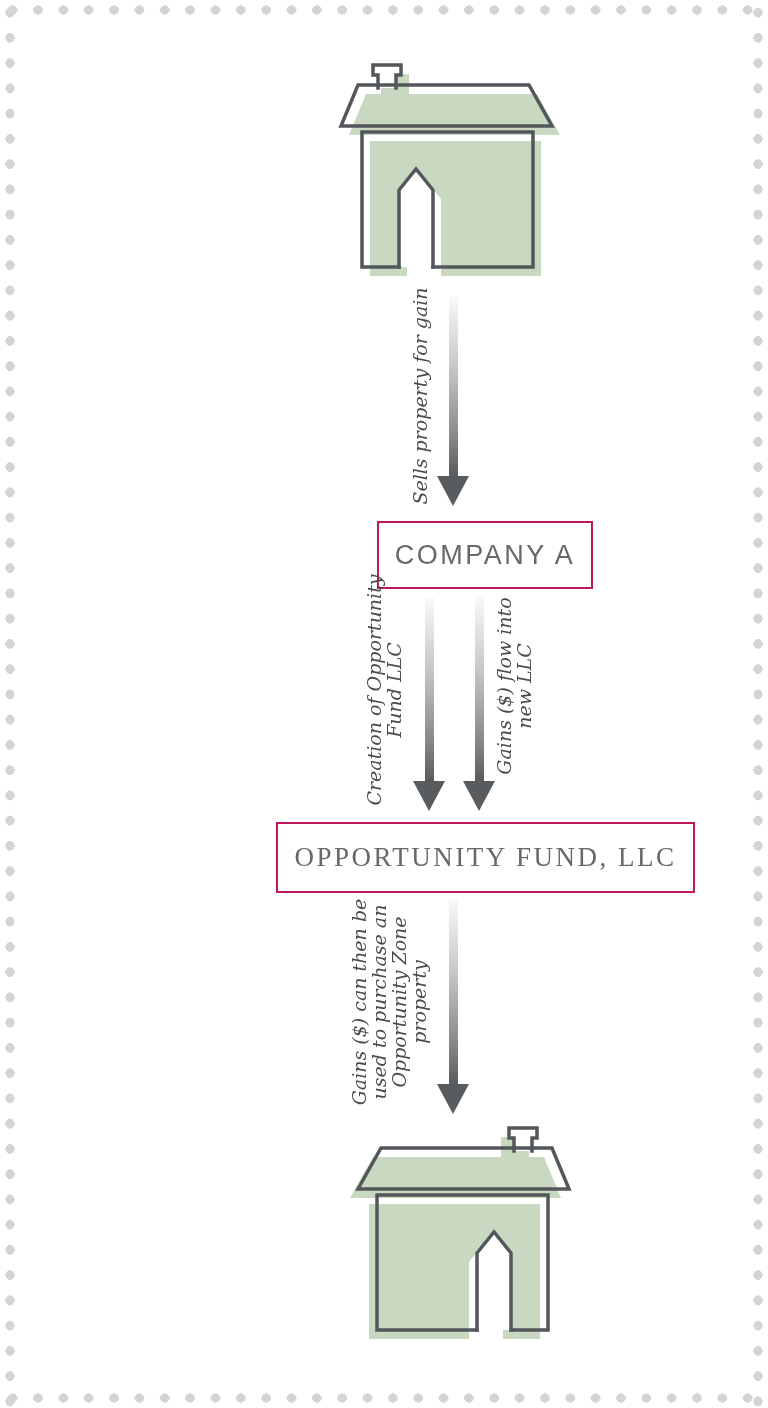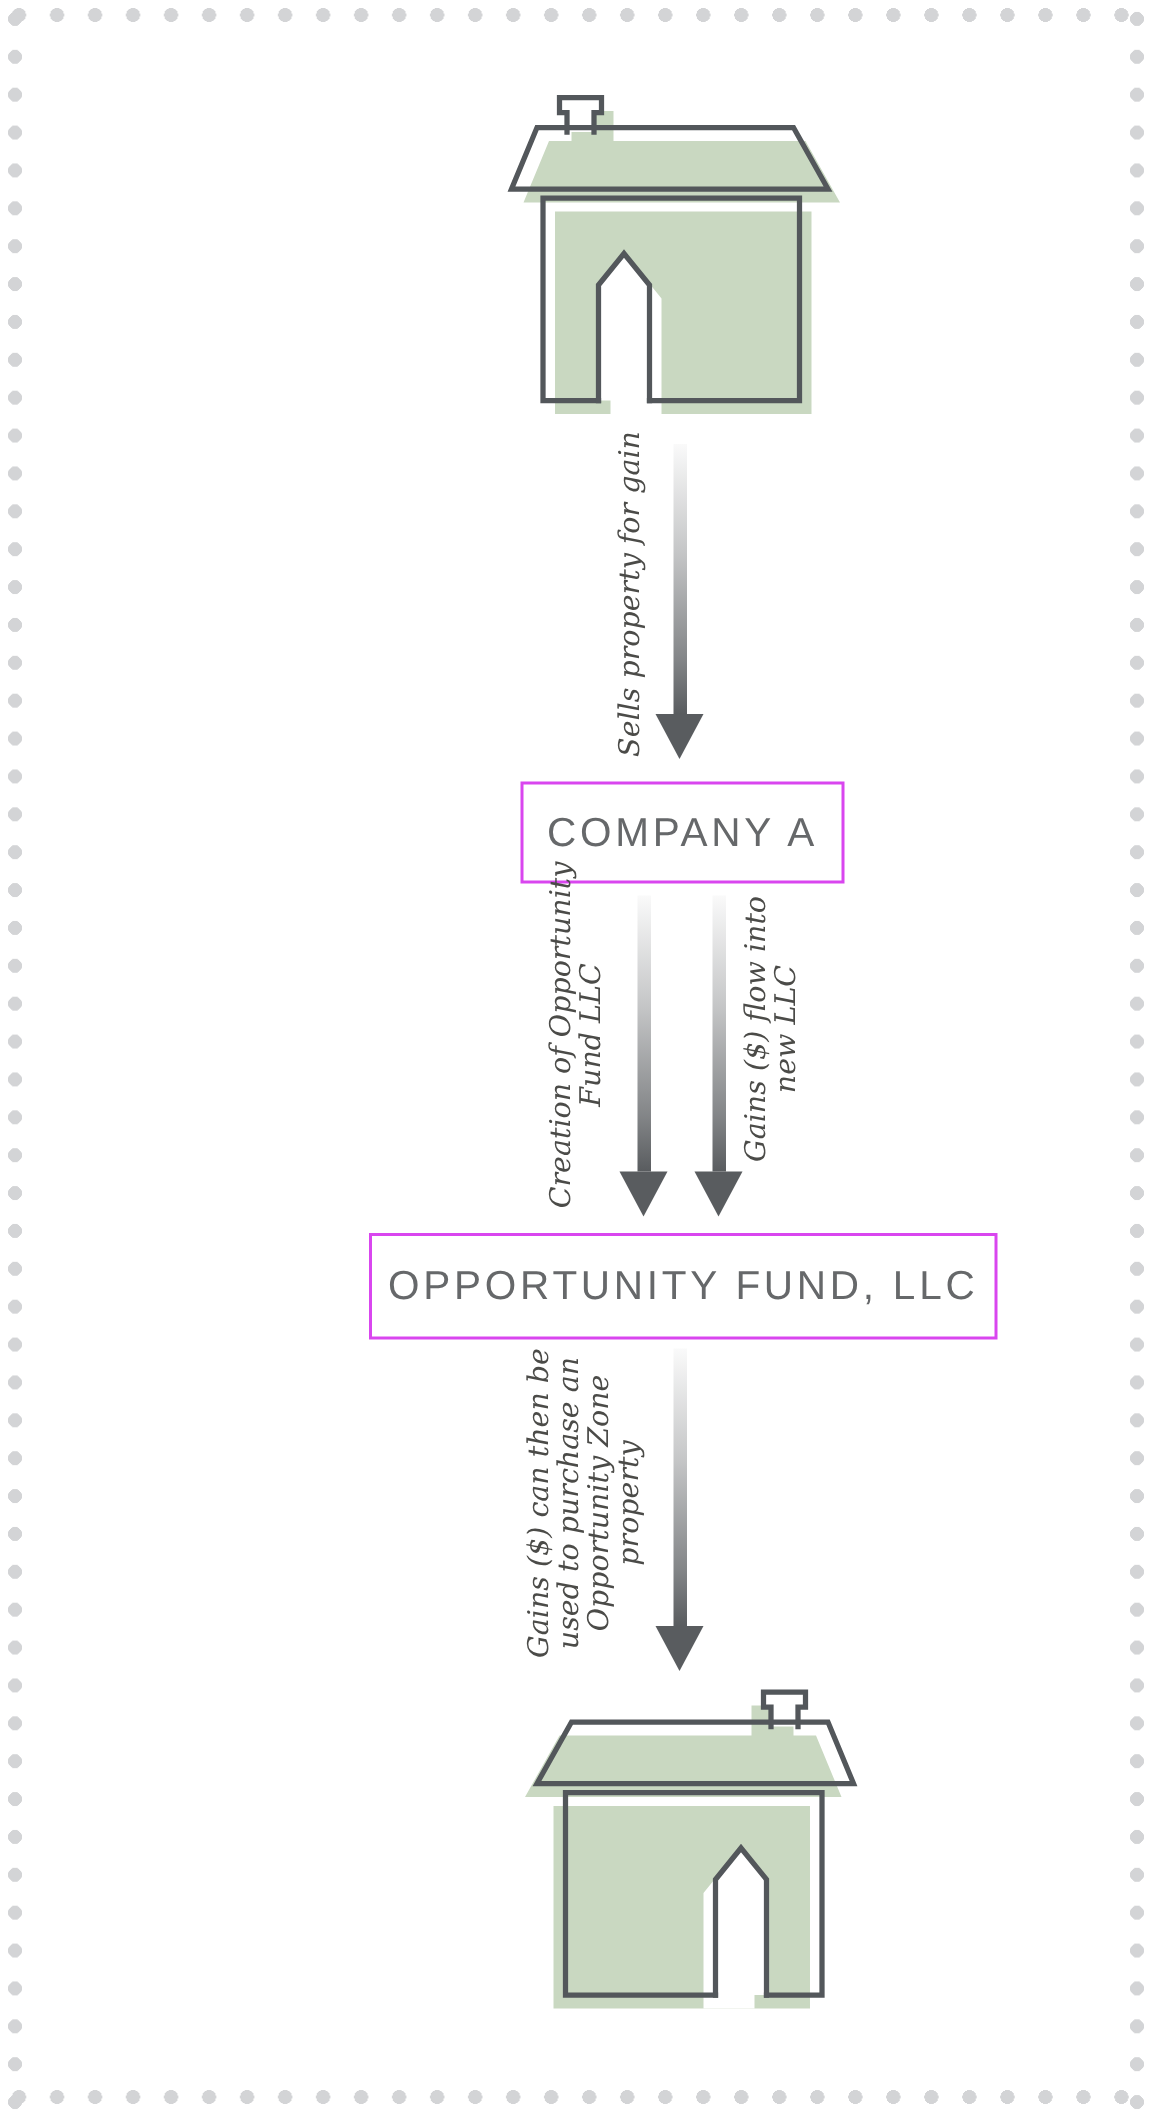--- a/index.html
+++ b/index.html
@@ -66,30 +66,31 @@
     color:#4b4b48;
   }
   .vlabel-1{left:420px;top:396px;}
   .vlabel-2{left:384px;top:690px;}
   .vlabel-3{left:514px;top:686px;}
   .vlabel-4{left:389px;top:1002px;}
 
   
   .node-box{
     position:absolute;
-    border:2px solid #d946ef;
+    border:2px solid #be185d;
     display:flex;align-items:center;justify-content:center;
     color:#66686a;
     letter-spacing:2.5px;
     font-size:27px;
     font-weight:400;
     white-space:nowrap;
+    margin-left:30px;
   }
   .node-company{left:347px;top:521px;width:212px;height:64px;}
-  .node-fund{left:246px;top:822px;width:415px;height:67px;}
+  .node-fund{left:246px;top:822px;width:415px;height:67px;font-family:Liberation Serif, serif;}
 
   
   .figure-caption{
     position:absolute;
     left:54px;top:1322px;
     font-size:27px;
     letter-spacing:2px;
     color:#7cba6e;
   }
 </style>

